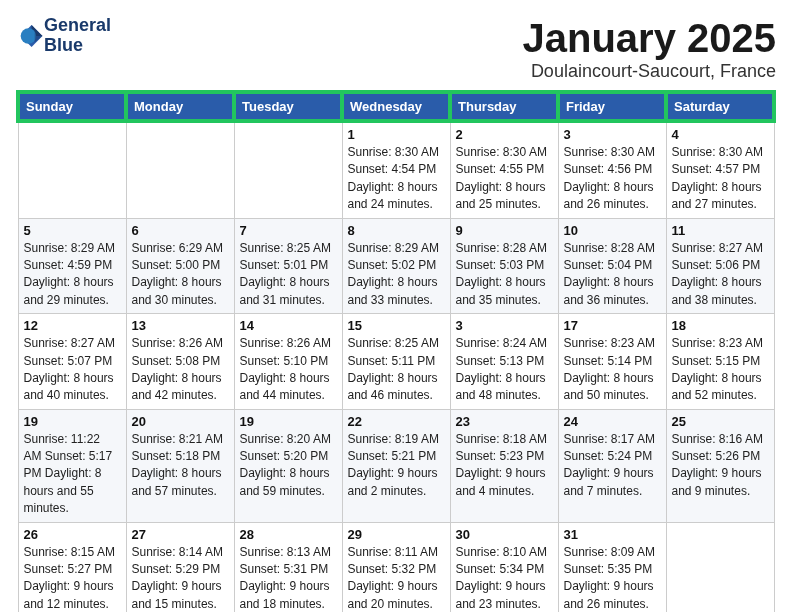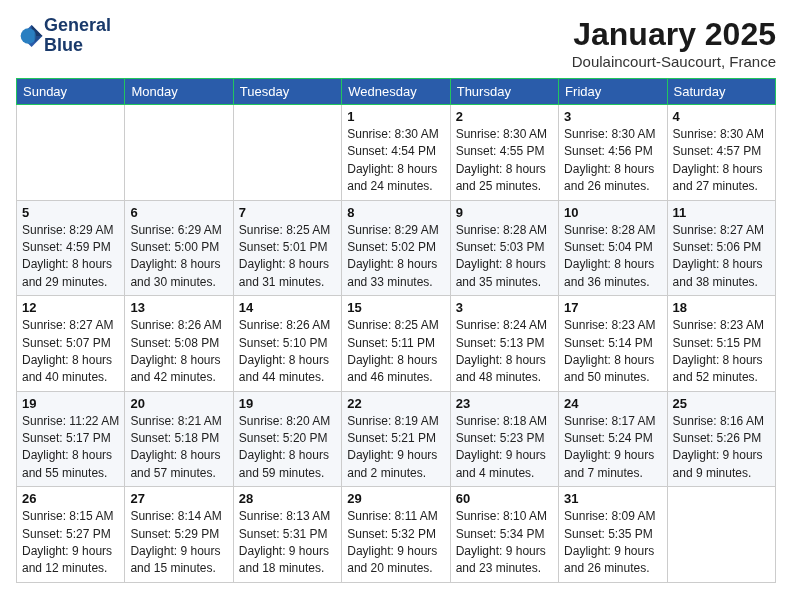--- a/index.html
+++ b/index.html
@@ -27,41 +27,41 @@
       line-height: 1.1;
     }
     .logo-icon {
       width: 28px;
       height: 28px;
     }
     .title-block {
       text-align: right;
     }
     .month-title {
-      font-size: 32px;
+      font-size: 40px;
       font-weight: bold;
       color: #1a1a1a;
     }
     .location-title {
-      font-size: 15px;
+      font-size: 18px;
       color: #333;
     }
     .calendar {
       width: 100%;
       border-collapse: collapse;
       border: 1px solid #aaa;
     }
     .calendar th {
       background: #2a5caa;
       color: #fff;
       font-size: 13px;
-      font-weight: normal;
+      font-weight: bold;
       padding: 5px 6px;
       text-align: left;
-      border: 1px solid #22c55e;
+      border: 4px solid #22c55e;
     }
     .calendar td {
       vertical-align: top;
       border: 1px solid #ccc;
       padding: 4px 5px;
       width: 108px;
       min-height: 80px;
       background: #fff;
       font-size: 11px;
       color: #222;
@@ -328,21 +328,21 @@
 and 18 minutes.</div>
         </td>
         <td>
           <div class="day-number">29</div>
           <div class="day-info">Sunrise: 8:11 AM
 Sunset: 5:32 PM
 Daylight: 9 hours
 and 20 minutes.</div>
         </td>
         <td>
-          <div class="day-number">60</div>
+          <div class="day-number">30</div>
           <div class="day-info">Sunrise: 8:10 AM
 Sunset: 5:34 PM
 Daylight: 9 hours
 and 23 minutes.</div>
         </td>
         <td>
           <div class="day-number">31</div>
           <div class="day-info">Sunrise: 8:09 AM
 Sunset: 5:35 PM
 Daylight: 9 hours

